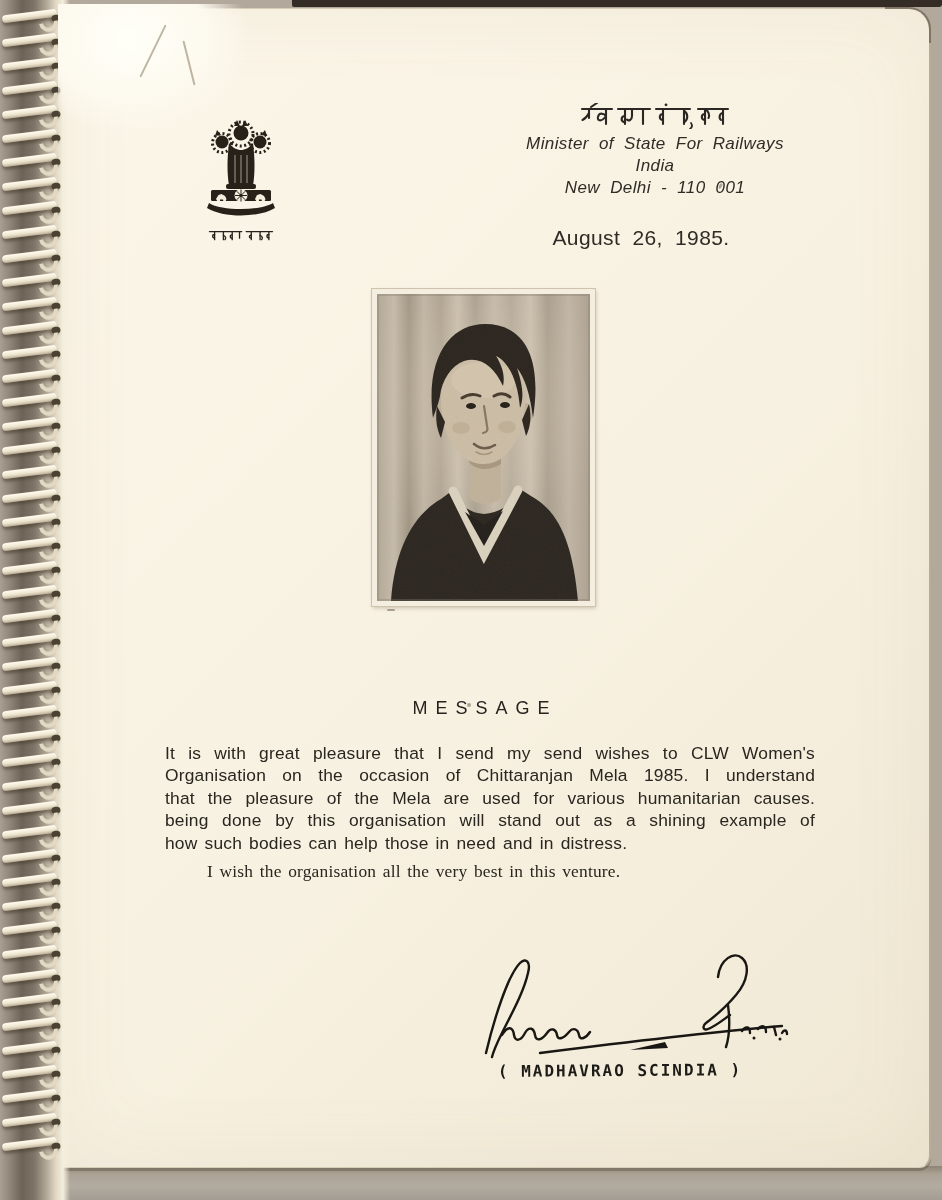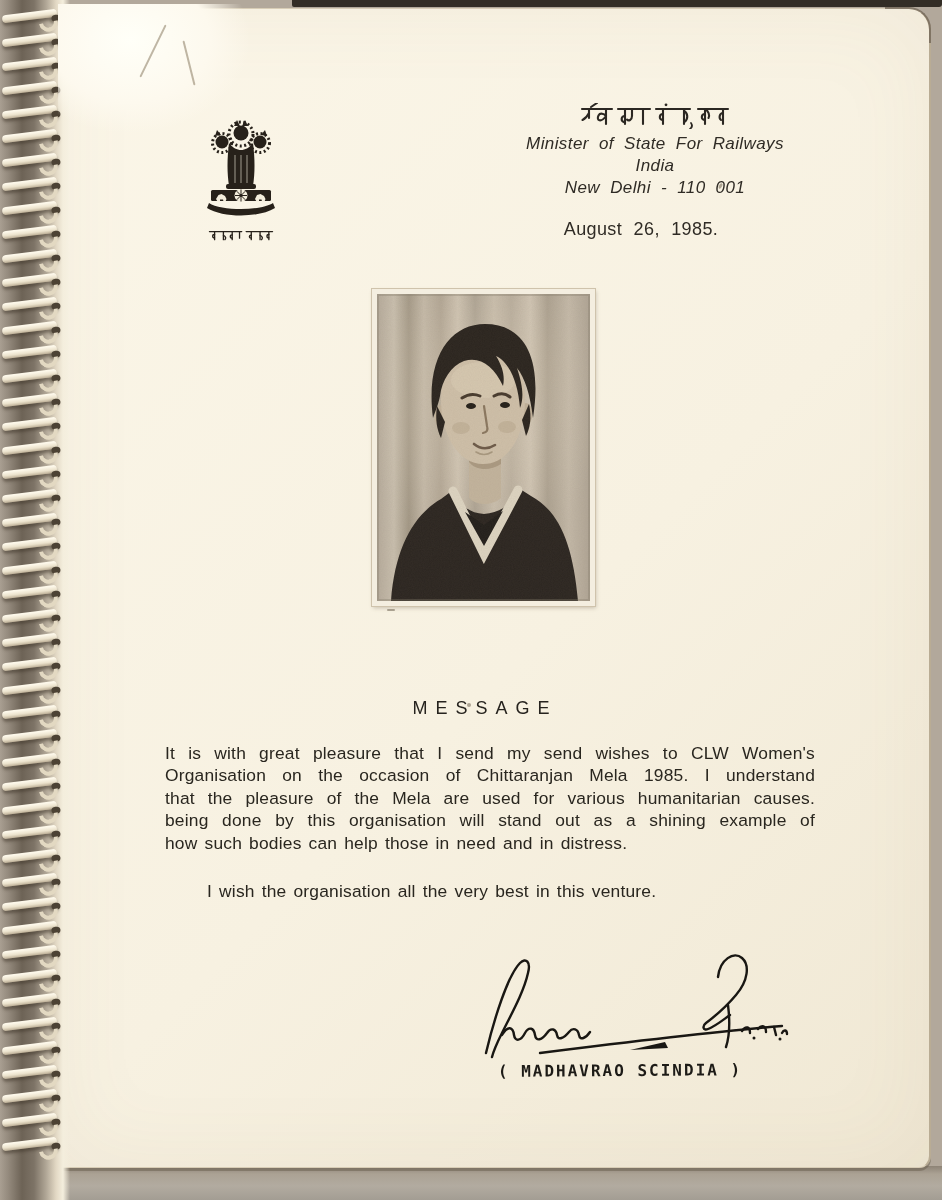--- a/index.html
+++ b/index.html
@@ -36,33 +36,33 @@
         transform:rotate(40deg);}
   .coil::before{content:"";position:absolute;right:-3px;bottom:-5px;width:9px;height:7px;border-radius:50%;
         background:#4c4234;box-shadow:-2px 2px 3px rgba(60,50,38,.45);}
   
   .emblem-block{position:absolute;left:143px;top:108px;width:86px;text-align:center;color:var(--ink,#2b2722);}
   .emblem-block svg{display:block;margin:0 auto;}
   .motto-svg{margin-top:3px;}
   .letterhead{position:absolute;left:380px;top:94px;width:440px;text-align:center;}
   .hindi-svg{display:inline-block;}
   .hline{font-size:17px;line-height:22px;word-spacing:5px;letter-spacing:.4px;color:#2f2b25;font-style:italic;}
-  .date-line{margin-top:20px;font-size:18px;word-spacing:6px;letter-spacing:.4px;color:#2f2b25;transform:translateX(-14px);}
+  .date-line{margin-top:27px;font-size:21px;word-spacing:6px;letter-spacing:.4px;color:#2f2b25;transform:translateX(-14px);}
   
   .photo{position:absolute;left:317px;top:280px;width:213px;height:307px;padding:5px;
         background:#f4eee0;box-shadow:0 0 0 1px #cfc3ac,1px 2px 4px rgba(90,75,55,.3);}
   .photo svg{display:block;}
   
   .msg-heading{position:absolute;left:0;top:650px;width:860px;text-align:center;
         font-size:18px;letter-spacing:8px;color:#26231e;margin-top:39px;}
   .body-text{position:absolute;left:110px;top:733px;width:650px;
         font-size:17.4px;line-height:22.4px;word-spacing:2px;letter-spacing:.2px;color:#29261f;}
   .jline{text-align:justify;text-align-last:justify;}
   .jline.last{text-align-last:left;}
-  .para2{margin-top:26px;padding-left:42px;}
+  .para2{margin-top:6px;padding-left:42px;font-family:Liberation Serif, serif;}
   
   .signature-block{position:absolute;left:425px;top:938px;width:340px;}
   .printed-name{position:absolute;left:415px;top:1052px;width:300px;text-align:center;
         font-family:"DejaVu Sans Mono",monospace;font-weight:bold;font-size:16px;
         letter-spacing:2px;color:#1d1b17;transform:rotate(-.4deg);}
   .speck{position:absolute;background:#6f6452;border-radius:50%;opacity:.55;}
 </style>
 </head>
 <body>
 

